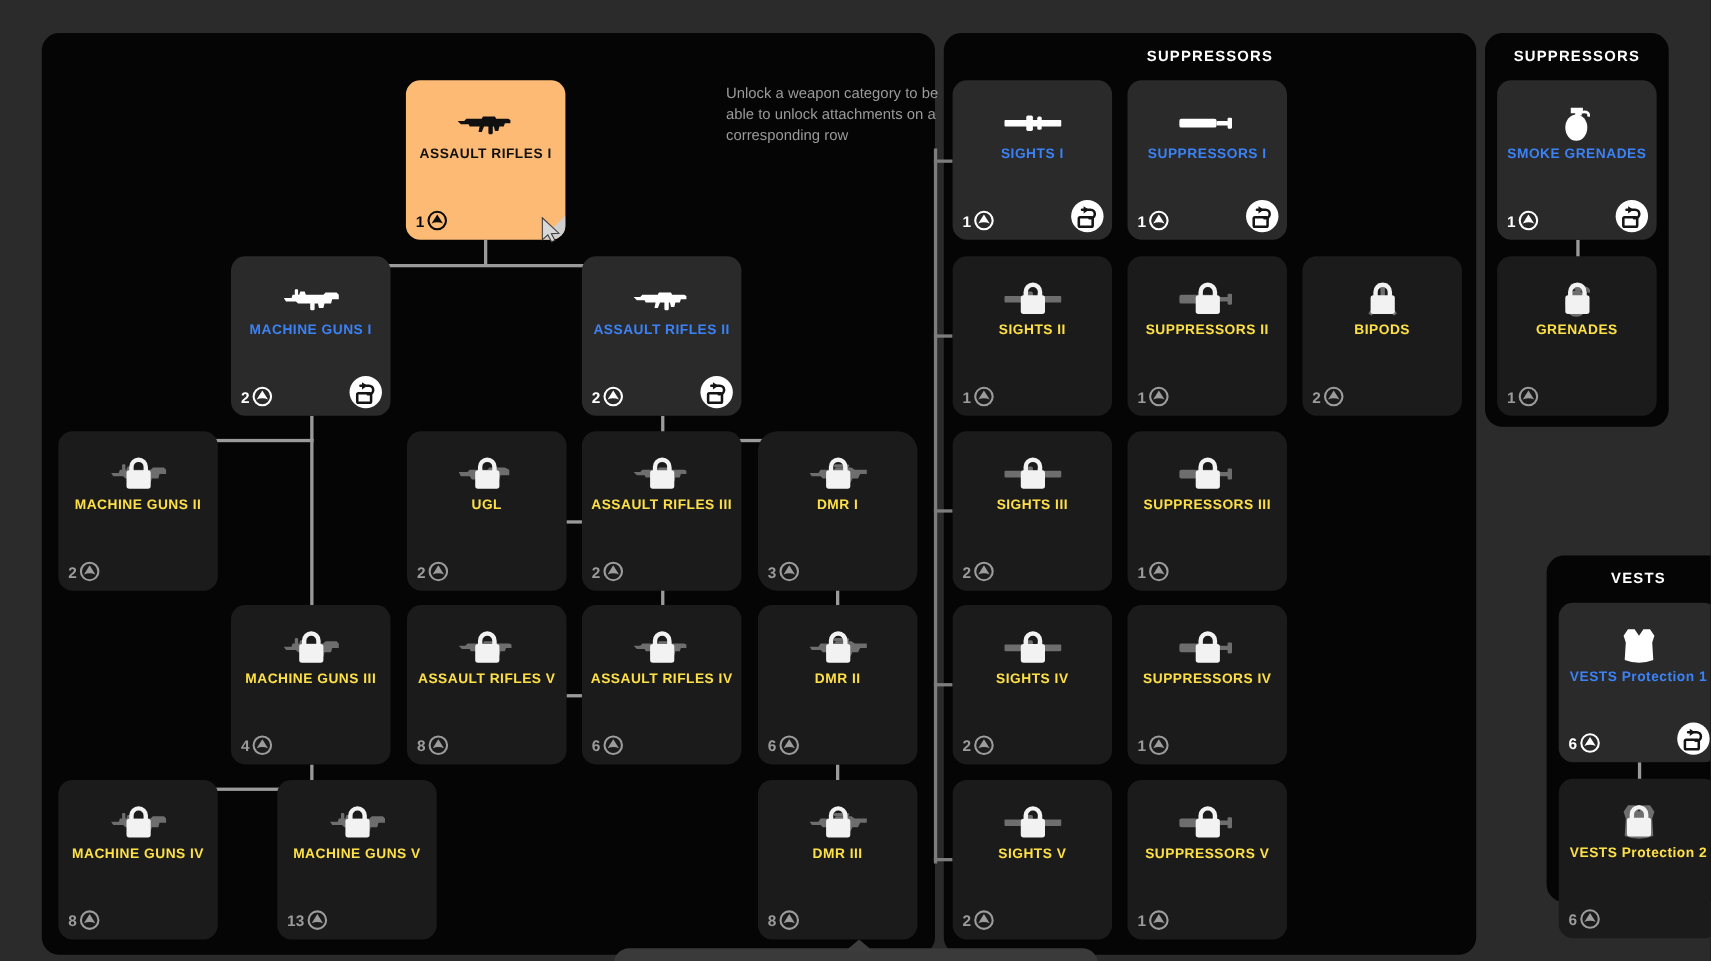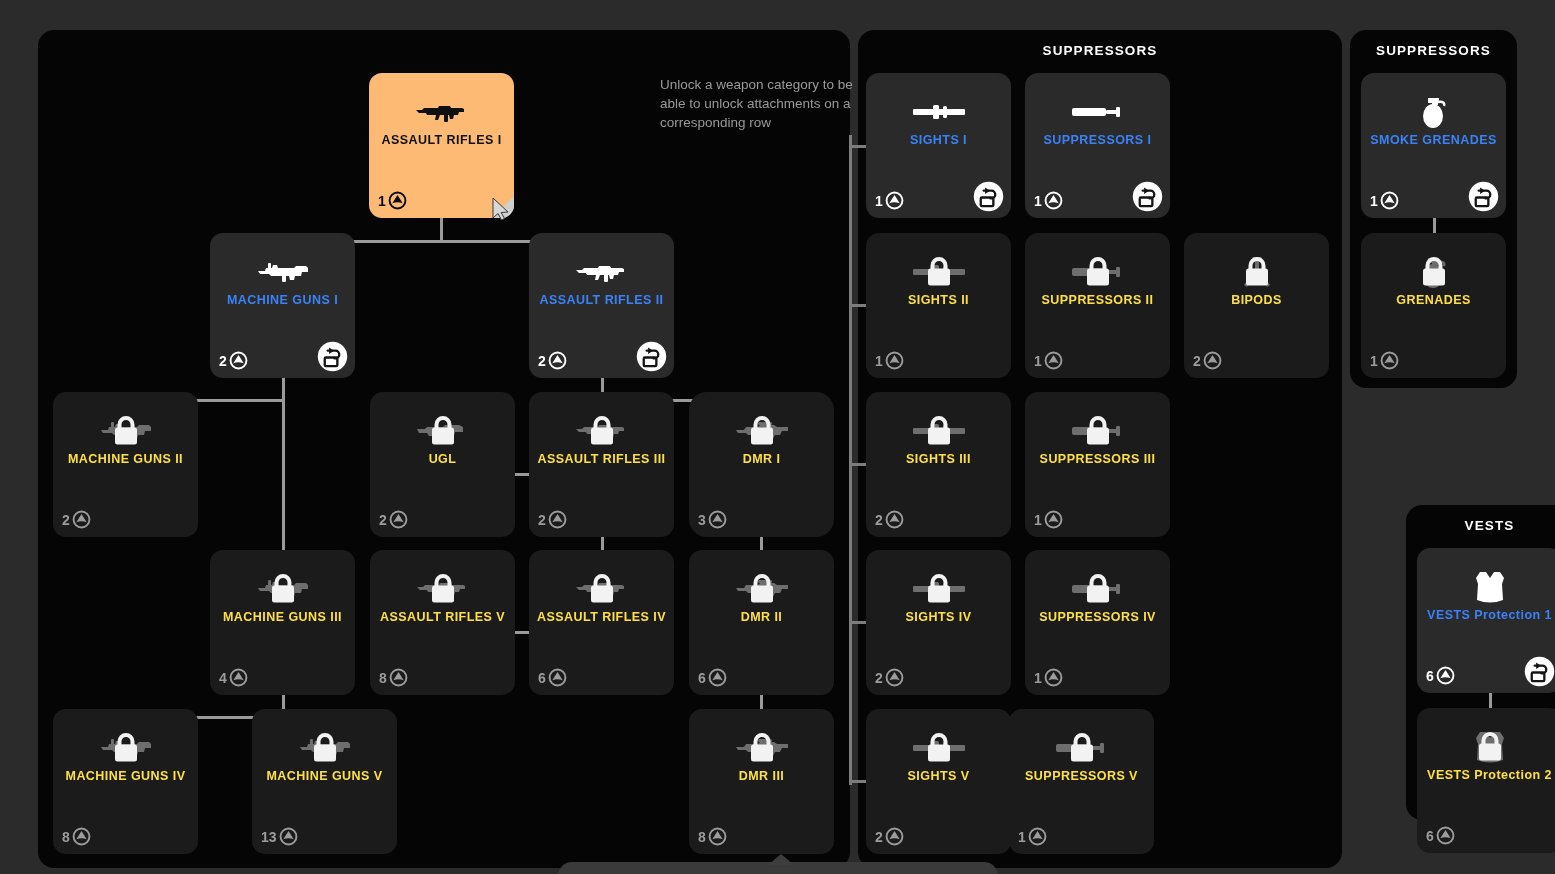--- a/index.html
+++ b/index.html
@@ -763,21 +763,21 @@
      <div class="label">SIGHTS V</div>
      <div class="cost">
         <span>2</span>
             <svg class="coin" viewBox="0 0 22 22">
       <circle cx="11" cy="11" r="9.2" fill="none" stroke="#9c9c9c" stroke-width="2.2"></circle>
       <path fill="#9c9c9c" d="M11 4.6 L17 14.2 Q11 11.6 5 14.2z"></path>
     </svg>
      </div>
 
      </div>
-        <div class="card locked" style="left: 151px; top: 679px;">
+        <div class="card locked" style="left: 167px; top: 679px;">
           <div class="ico">
        <span style="position:relative;display:inline-block;line-height:0">
               <svg width="52" height="14" viewBox="0 0 52 14">
       <rect fill="#6e6e6e" x="0" y="3" width="34" height="8" rx="2"></rect>
       <rect fill="#6e6e6e" x="34" y="5" width="12" height="4" rx="1"></rect>
       <rect fill="#6e6e6e" x="44" y="2" width="4" height="10" rx="1"></rect>
     </svg>
               <span style="position:absolute;left:50%;top:50%;transform:translate(-50%,-52%)">
                 <svg width="26" height="30" viewBox="0 0 26 30">
       <path fill="none" stroke="#f2f2f2" stroke-width="4" d="M6.5 13V9a6.5 6.5 0 0 1 13 0v4"></path>

